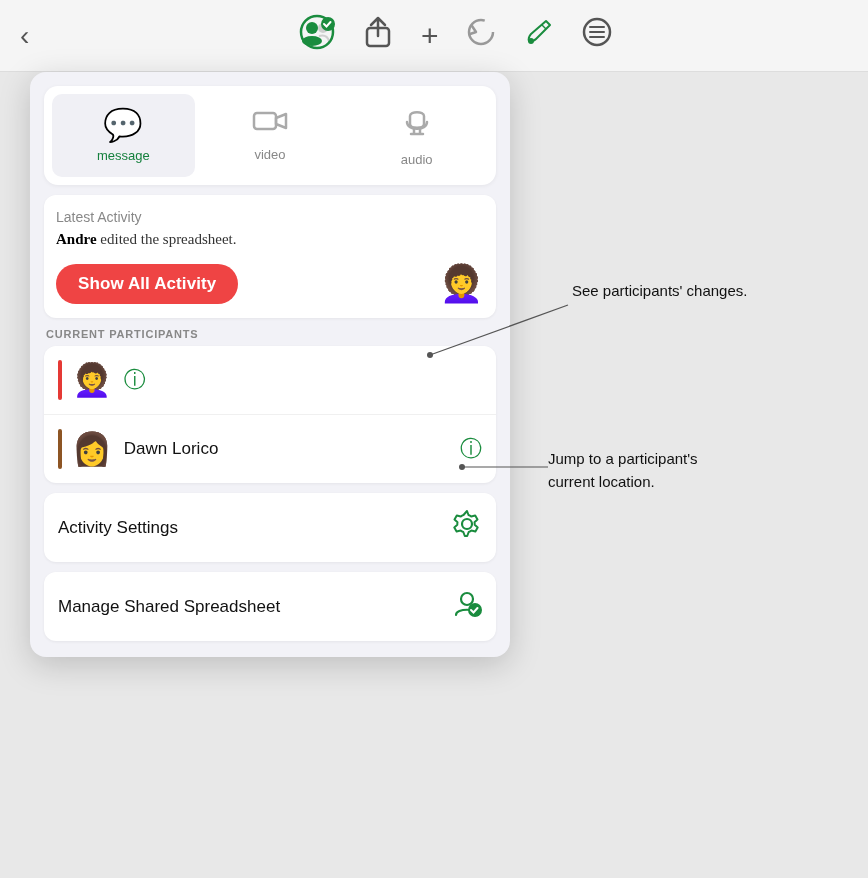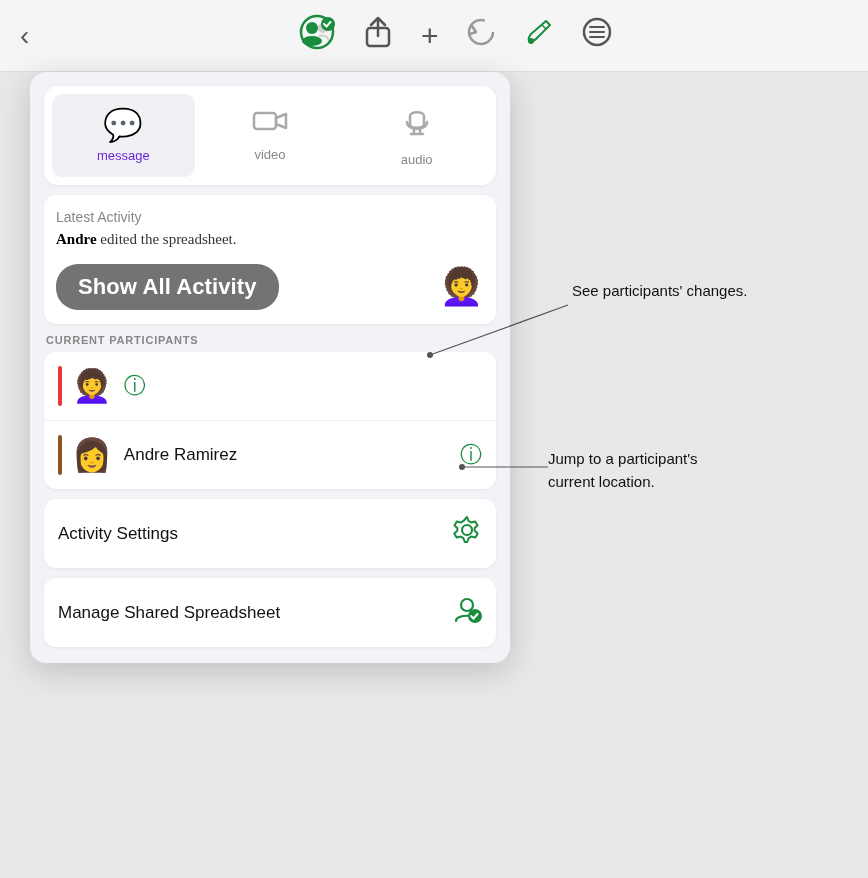--- a/index.html
+++ b/index.html
@@ -95,21 +95,21 @@
     .comm-tab-icon {
       font-size: 32px;
       margin-bottom: 4px;
     }
     .comm-tab-icon.green { color: #1a8c3e; }
     .comm-tab-icon.gray { color: #aaa; }
     .comm-tab-label {
       font-size: 13px;
       color: #888;
     }
-    .comm-tab-label.green { color: #6d28d9; }
+    .comm-tab-label.green { color: #15803d; }
 
     
     .card {
       background: #fff;
       border-radius: 12px;
       margin: 0 14px 10px 14px;
       padding: 14px 12px;
       box-shadow: 0 1px 3px rgba(0,0,0,0.06);
     }
 
@@ -128,26 +128,26 @@
     .latest-activity-text strong {
       font-weight: 700;
       color: #000;
     }
     .activity-row {
       display: flex;
       align-items: center;
       justify-content: space-between;
     }
     .show-all-btn {
-      background: #737373;
+      background: #ef4444;
       color: #fff;
       border: none;
       border-radius: 22px;
       padding: 10px 22px;
-      font-size: 22px;
+      font-size: 17px;
       font-weight: 700;
       cursor: pointer;
       letter-spacing: 0.1px;
     }
     .avatar-emoji {
       font-size: 36px;
       line-height: 1;
     }
 
     
@@ -321,21 +321,21 @@
 
   <div class="participant-card">
     <div class="participant-row">
       <div class="participant-indicator red"></div>
       <span class="participant-avatar">👩‍🦱</span>
       <span class="info-icon">ⓘ</span>
     </div>
     <div class="participant-row">
       <div class="participant-indicator brown"></div>
       <span class="participant-avatar">👩</span>
-      <span class="participant-name">Andre Ramirez</span>
+      <span class="participant-name">Dawn Lorico</span>
       <span class="info-icon">ⓘ</span>
     </div>
   </div>
 
   <div class="settings-card">
     <span class="settings-label">Activity Settings</span>
     <span class="settings-icon">
       <svg width="30" height="30" viewBox="0 0 30 30">
         <circle cx="15" cy="15" r="5" fill="none" stroke="#1a8c3e" stroke-width="2.2"></circle>
         <path d="M15 2 L16.5 6 C17.5 6.3 18.4 6.8 19.2 7.5 L23.2 6.5 L25.5 10.5 L22.5 13.2 C22.7 14 22.7 14.8 22.7 15.8 L25.7 18.5 L23.4 22.5 L19.4 21.5 C18.6 22.2 17.7 22.7 16.7 23 L15.2 27 L12.8 27 L11.3 23 C10.3 22.7 9.4 22.2 8.6 21.5 L4.6 22.5 L2.3 18.5 L5.3 15.8 C5.3 14.8 5.3 14 5.5 13.2 L2.5 10.5 L4.8 6.5 L8.8 7.5 C9.6 6.8 10.5 6.3 11.5 6 Z" fill="none" stroke="#1a8c3e" stroke-width="2" stroke-linejoin="round"></path>

